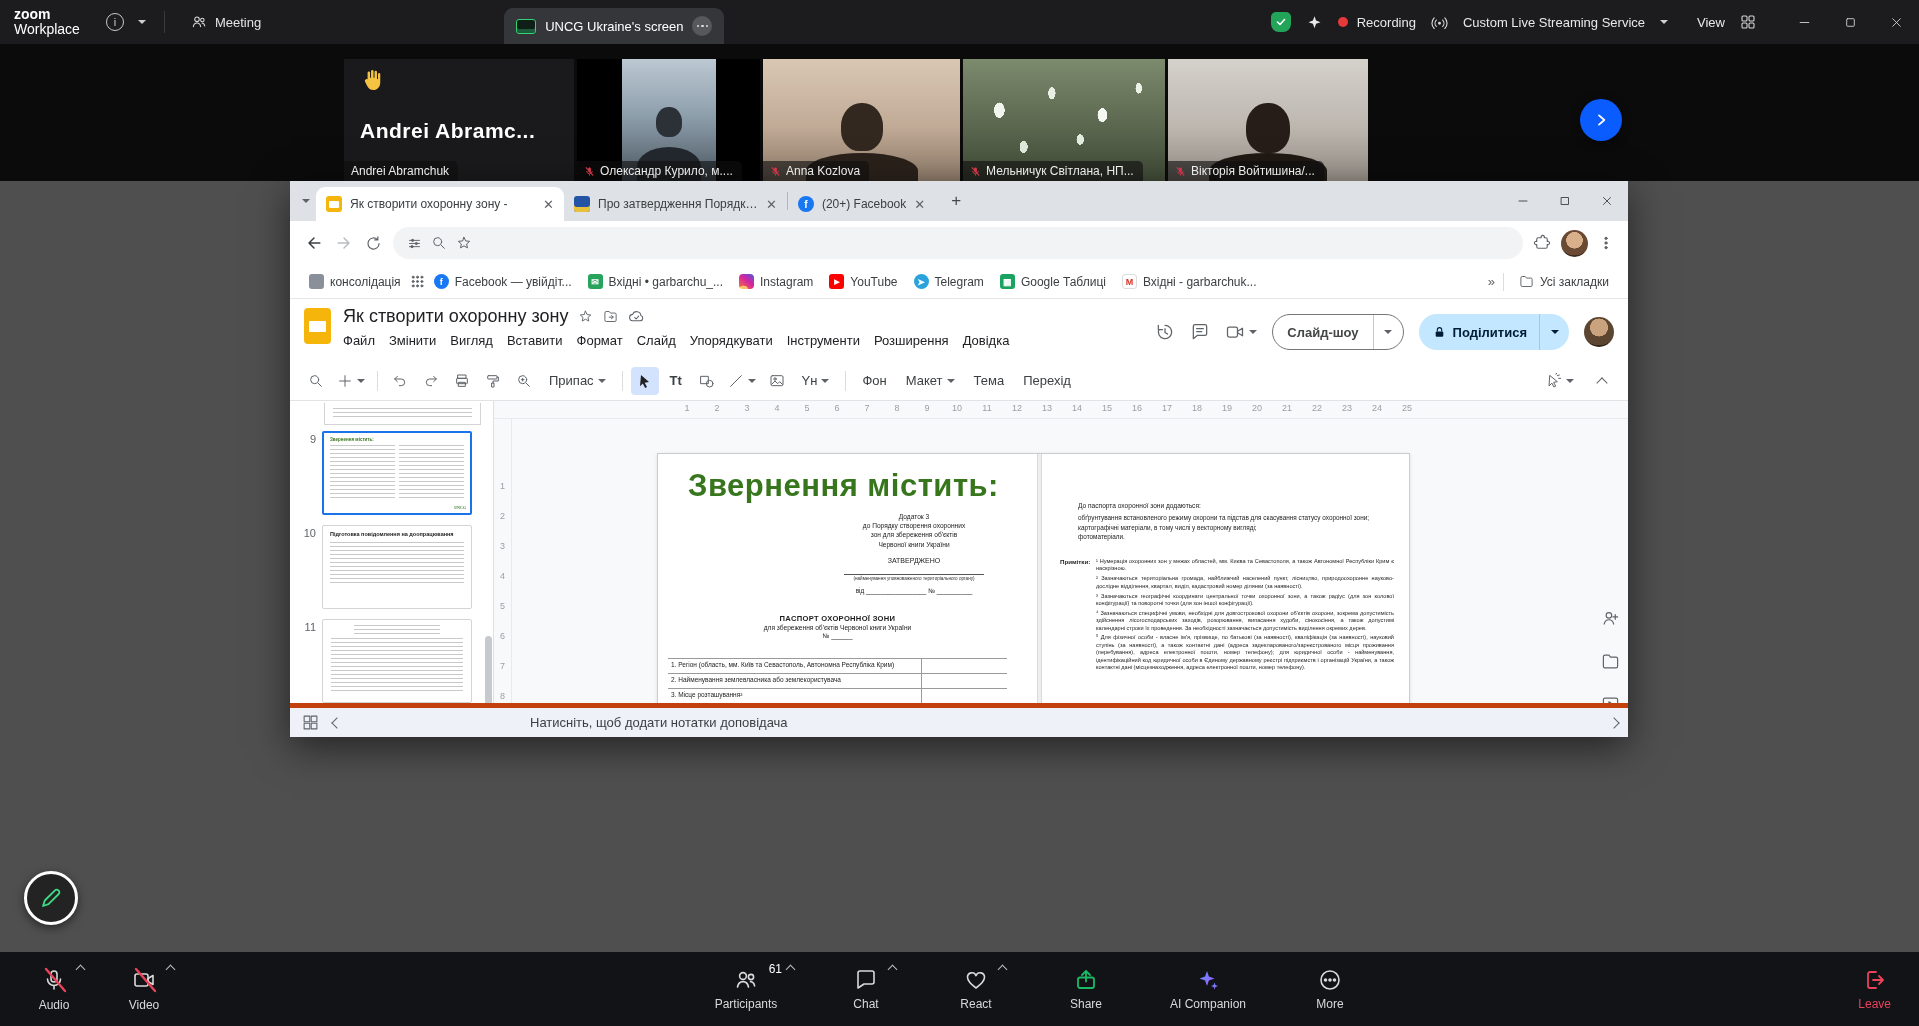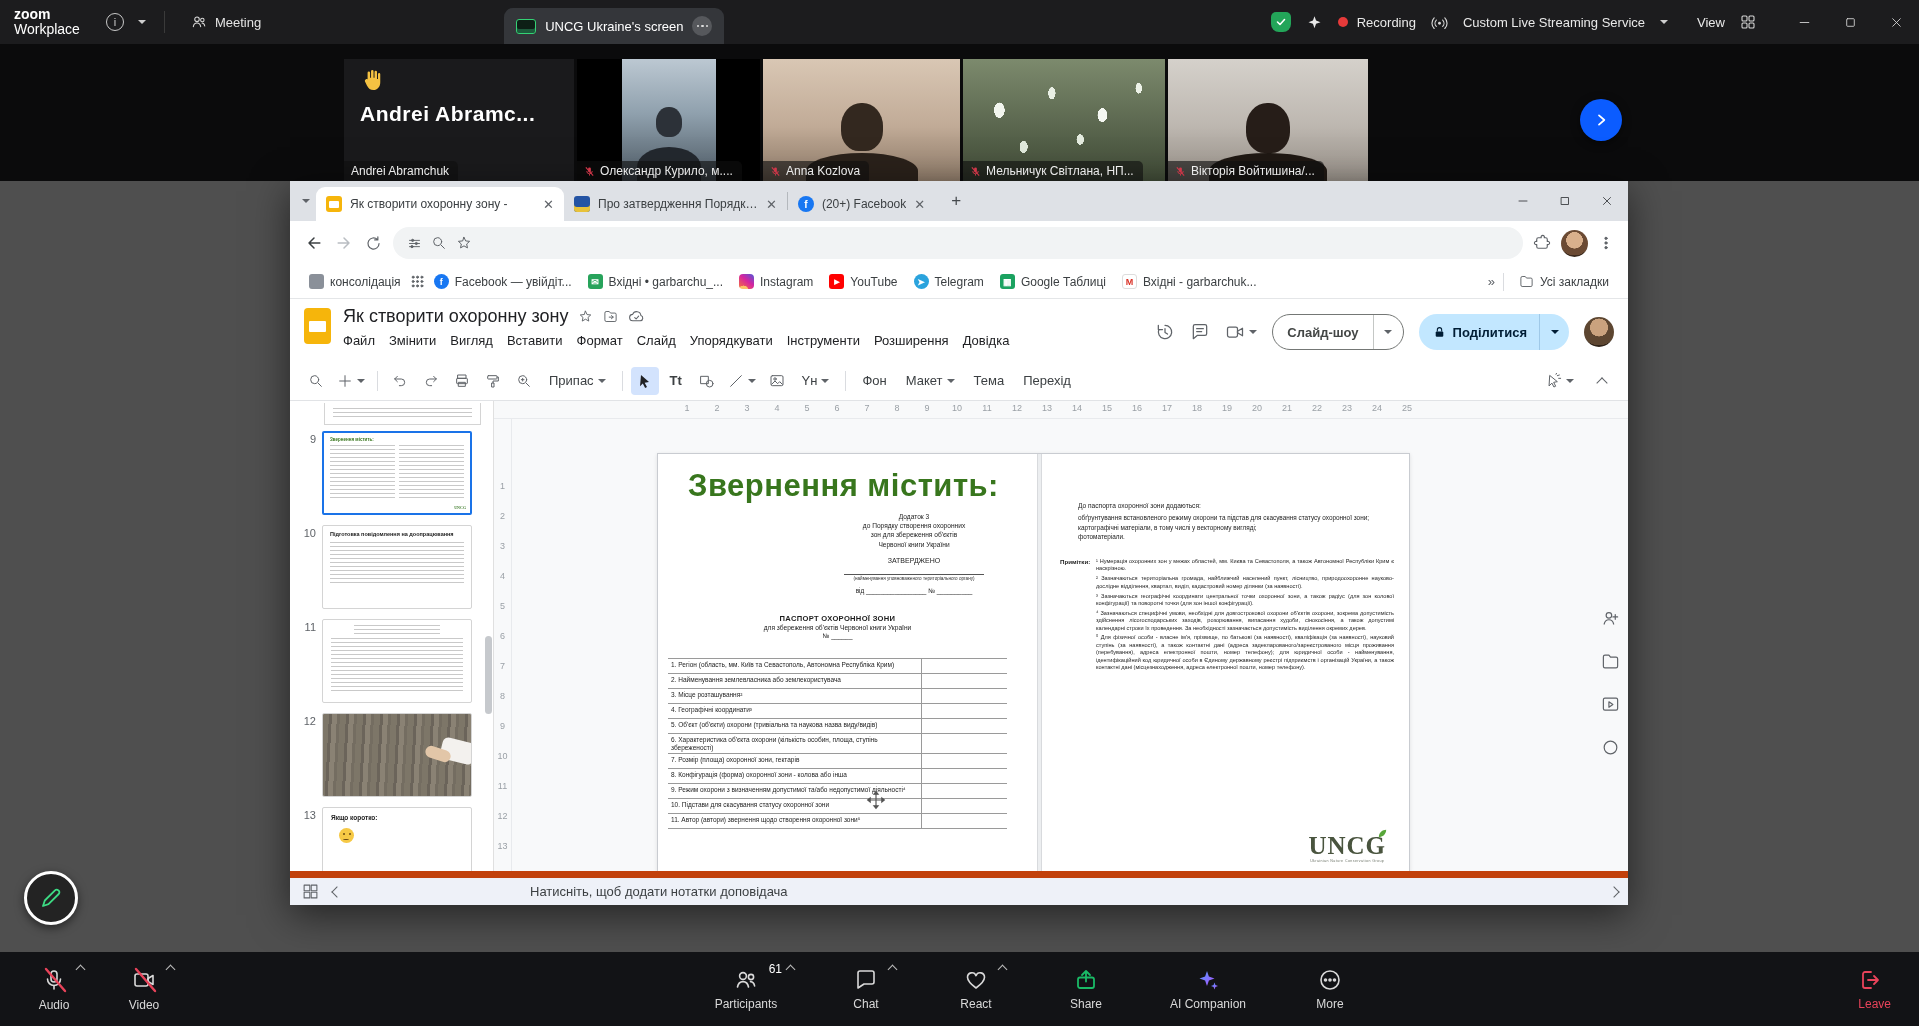--- a/index.html
+++ b/index.html
@@ -36,31 +36,31 @@
 
 
 .vstrip{position:absolute;left:0;top:44px;width:100%;height:137px;background:#0b0b0c}
 .tiles{position:absolute;left:344px;top:15px;height:122px;display:flex;gap:3px}
 .tile{position:relative;height:122px;background:#000;overflow:hidden;flex:none}
 .tile.active{outline:2.5px solid #2ed573;outline-offset:-2.5px}
 .vlabel{position:absolute;left:0;bottom:0;display:flex;align-items:center;gap:5px;background:rgba(16,16,16,.62);padding:3px 9px 3px 7px;font-size:12px;color:#fff;border-top-right-radius:5px;white-space:nowrap;max-width:100%}
 .sil-head{position:absolute;left:50%;transform:translateX(-50%);border-radius:48% 48% 42% 42%}
 .sil-body{position:absolute;left:50%;transform:translateX(-50%);border-radius:50% 50% 0 0}
 .t-andrei{background:#1a1a1c}
-.t-andrei .bigname{position:absolute;left:16px;top:43px;font-size:21px;font-weight:bold;color:#fff;letter-spacing:.5px}
+.t-andrei .bigname{position:absolute;left:16px;top:60px;font-size:21px;font-weight:bold;color:#fff;letter-spacing:.5px}
 .t-andrei .hand{position:absolute;left:16px;top:8px}
 .pillar{position:absolute;left:50%;transform:translateX(-50%);top:0;bottom:0;width:94px;background:linear-gradient(180deg,#bcc8d2 0%,#8fa0ad 45%,#4e5a64 100%)}
 .t-uncg{background:linear-gradient(180deg,#c2bfba 0%,#b0aca6 60%,#8f8b85 100%)}
 .t-anna{background:linear-gradient(180deg,#d9c7b4 0%,#c1ab97 55%,#8d7a68 100%)}
 .t-mel{background-color:#57634c;background-image:radial-gradient(ellipse 13px 19px at 18% 42%,#f2f5ee 0 40%,transparent 41%),radial-gradient(ellipse 9px 15px at 44% 28%,#e9efe4 0 40%,transparent 41%),radial-gradient(ellipse 12px 17px at 69% 46%,#f5f8f2 0 40%,transparent 41%),radial-gradient(ellipse 8px 13px at 87% 24%,#edf2e8 0 40%,transparent 41%),radial-gradient(ellipse 10px 15px at 30% 72%,#dfe8da 0 40%,transparent 41%),radial-gradient(ellipse 9px 13px at 58% 66%,#e4ebdf 0 40%,transparent 41%),linear-gradient(180deg,#7c8a6d,#3f4a36)}
 .t-vik{background:linear-gradient(180deg,#d5d1cb 0%,#bdb7b0 55%,#958e86 100%)}
 .nextbtn{position:absolute;left:1580px;top:55px;width:42px;height:42px;border-radius:50%;background:#0b5cff;display:flex;align-items:center;justify-content:center;box-shadow:0 2px 8px rgba(0,0,0,.5)}
 
 
-.browser{position:absolute;left:290px;top:181px;width:1338px;height:724px;background:#8b5cf6;box-shadow:0 10px 36px rgba(0,0,0,.55);display:flex;flex-direction:column}
+.browser{position:absolute;left:290px;top:181px;width:1338px;height:556px;background:#8b5cf6;box-shadow:0 10px 36px rgba(0,0,0,.55);display:flex;flex-direction:column}
 .tabstrip{height:40px;background:#dee1e6;display:flex;align-items:flex-end;padding-left:6px;flex:none}
 .tsearch{align-self:center;margin:0 6px}
 .btab{height:34px;display:flex;align-items:center;gap:8px;padding:0 10px;font-size:12px;color:#3c4043;position:relative;flex:none}
 .btab .lbl{max-width:160px;overflow:hidden;white-space:nowrap;text-overflow:ellipsis}
 .btab.act{background:#fff;border-radius:9px 9px 0 0;width:248px}
 .btab .tclose{margin-left:auto;color:#5f6368;font-size:13px;line-height:1}
 .tdiv{width:1px;height:18px;background:#b4b8bd;align-self:center}
 .newtab{align-self:center;margin-left:8px;width:26px;height:26px;border-radius:50%;display:flex;align-items:center;justify-content:center;color:#45494d;font-size:17px}
 .bwctls{margin-left:auto;display:flex;align-self:stretch}
 .bwctl{width:42px;display:flex;align-items:center;justify-content:center}
@@ -175,37 +175,37 @@
 .noteswrap{position:absolute;left:6px;top:104px;right:6px}
 .noteslabel{position:absolute;left:0;top:0;font-size:6.2px;font-weight:bold}
 .notesbody{margin-left:36px}
 .note-p{font-size:5.6px;line-height:1.32;text-align:justify;margin-bottom:2.5px;color:#262626}
 .uncg{position:absolute;right:14px;bottom:8px;text-align:center}
 .uncg .ut{font-family:"Liberation Serif",serif;font-size:25px;font-weight:bold;color:#49543e;letter-spacing:1px;line-height:1;position:relative}
 .uncg .leaf{position:absolute;right:-2px;top:-5px}
 .uncg .us{font-size:3.6px;color:#6f766a;letter-spacing:.4px;margin-top:1px}
 
 
-.notesbar{height:34px;flex:none;background:#eef1f8;border-top:7px solid #c2410c;display:flex;align-items:center;padding:0 12px;position:relative}
+.notesbar{height:34px;flex:none;background:#eef1f8;border-top:5px solid #c2410c;display:flex;align-items:center;padding:0 12px;position:relative}
 .notesbar .gridic{margin-right:14px}
 .notesph{position:absolute;left:240px;font-size:13px;color:#3c4043}
 .nright{position:absolute;right:10px}
 
 
 .annot{position:absolute;left:24px;top:871px;width:54px;height:54px;border-radius:50%;background:#232323;border:3px solid #fff;display:flex;align-items:center;justify-content:center;box-shadow:0 3px 10px rgba(0,0,0,.5)}
 
 
 .zfoot{position:absolute;left:0;top:952px;width:100%;height:74px;background:#121316;display:flex;align-items:center;color:#d9d9d9}
 .fgroup-left{display:flex;margin-left:18px;gap:18px;height:100%}
 .fcenter{position:absolute;left:700px;top:0;height:100%;display:flex;gap:38px}
 .fbtn{position:relative;min-width:72px;height:100%;display:flex;flex-direction:column;align-items:center;justify-content:center;gap:5px;font-size:12px}
 .fbtn .flbl{color:#d9d9d9;white-space:nowrap}
 .fchev{position:absolute;top:14px;right:6px;width:7px;height:7px;border-left:1.6px solid #bdbdbd;border-top:1.6px solid #bdbdbd;transform:rotate(45deg)}
 .pcount{position:absolute;top:10px;right:10px;font-size:12px;color:#fff}
-.fleave{position:absolute;right:28px;top:0;height:100%;display:flex;flex-direction:column;align-items:flex-start;justify-content:center;gap:5px;font-size:12px}
+.fleave{position:absolute;right:28px;top:0;height:100%;display:flex;flex-direction:column;align-items:center;justify-content:center;gap:5px;font-size:12px}
 .fleave .flbl{color:#e8435a}
 .redslash{position:absolute;left:1px;top:0;width:26px;height:26px;pointer-events:none}
 .iconwrap{position:relative;width:26px;height:26px;display:flex;align-items:center;justify-content:center}
 </style>
 </head>
 <body>
 
 <div class="screen">
 
   <div class="ztitle">

